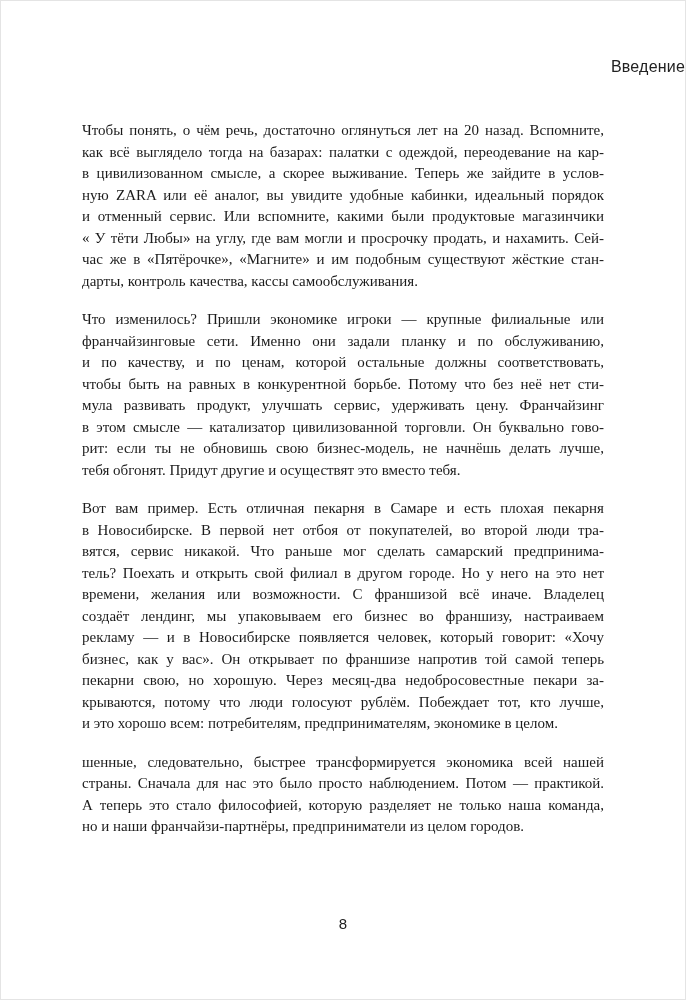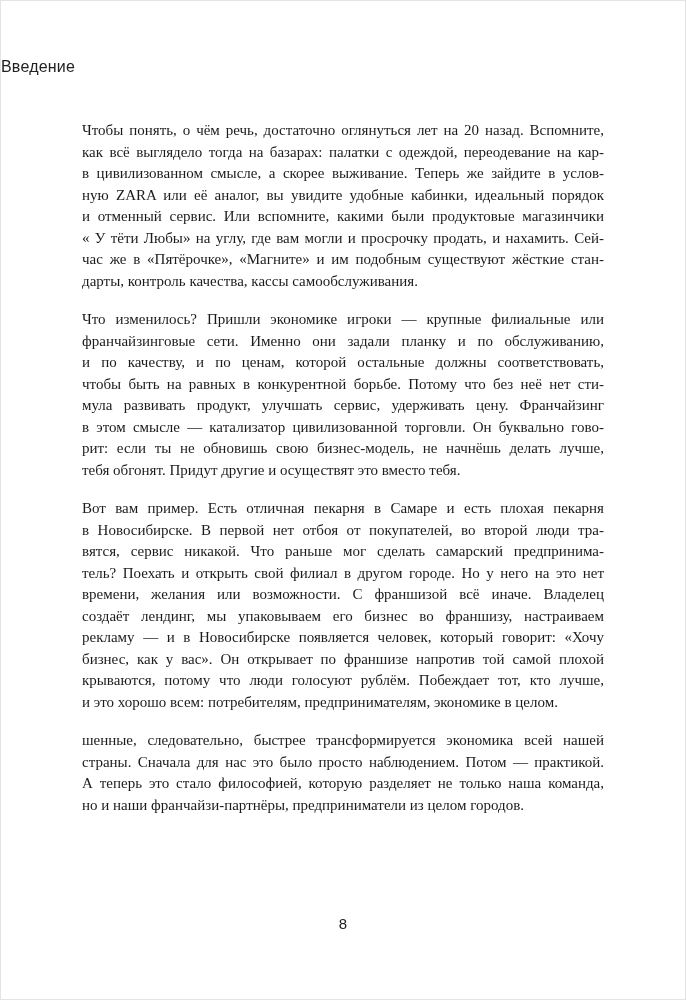--- a/index.html
+++ b/index.html
@@ -15,21 +15,21 @@
     border: 1px solid #e4e4e4;
     overflow: hidden;
     color: #1b1b1b;
     font-family: "Liberation Serif", "DejaVu Serif", serif;
   }
   .chapter-title {
     position: absolute;
     top: 57px;
     left: 0;
     width: 100%;
-    text-align: left;
+    text-align: right;
     font-family: "Liberation Sans", "DejaVu Sans", sans-serif;
     font-size: 16px;
     font-weight: 400;
     color: #222222;
     letter-spacing: 0.2px;
   }
   .text-block {
     position: absolute;
     left: 81px;
     top: 119px;
@@ -94,21 +94,22 @@
         <div class="line last">тебя обгонят. Придут другие и осуществят это вместо тебя.</div>
       </div>
       <div class="paragraph">
         <div class="line">Вот вам пример. Есть отличная пекарня в Самаре и есть плохая пекарня</div>
         <div class="line">в Новосибирске. В первой нет отбоя от покупателей, во второй люди тра-</div>
         <div class="line">вятся, сервис никакой. Что раньше мог сделать самарский предпринима-</div>
         <div class="line">тель? Поехать и открыть свой филиал в другом городе. Но у него на это нет</div>
         <div class="line">времени, желания или возможности. С франшизой всё иначе. Владелец</div>
         <div class="line">создаёт лендинг, мы упаковываем его бизнес во франшизу, настраиваем</div>
         <div class="line">рекламу — и в Новосибирске появляется человек, который говорит: «Хочу</div>
-        <div class="line">бизнес, как у вас». Он открывает по франшизе напротив той самой плохой</div>
+        <div class="line">бизнес, как у вас». Он открывает по франшизе напротив той самой теперь</div>
+        <div class="line">пекарни свою, но хорошую. Через месяц-два недобросовестные пекари за-</div>
         <div class="line">крываются, потому что люди голосуют рублём. Побеждает тот, кто лучше,</div>
         <div class="line last">и это хорошо всем: потребителям, предпринимателям, экономике в целом.</div>
       </div>
       <div class="paragraph">
         <div class="line">шенные, следовательно, быстрее трансформируется экономика всей нашей</div>
         <div class="line">страны. Сначала для нас это было просто наблюдением. Потом — практикой.</div>
         <div class="line">А теперь это стало философией, которую разделяет не только наша команда,</div>
         <div class="line last">но и наши франчайзи-партнёры, предприниматели из целом городов.</div>
       </div>
     </div>

